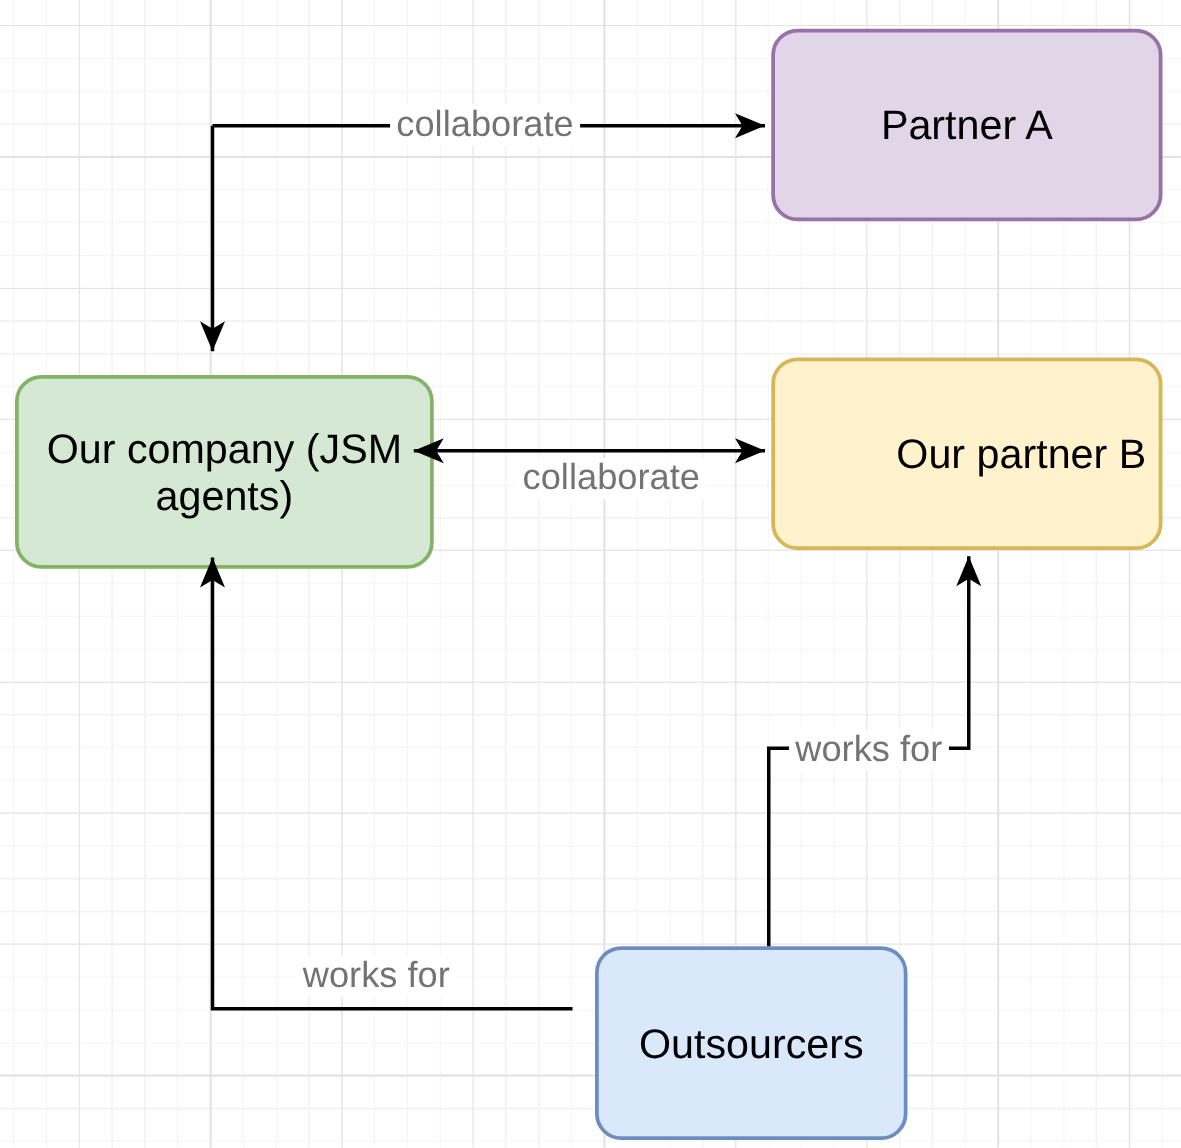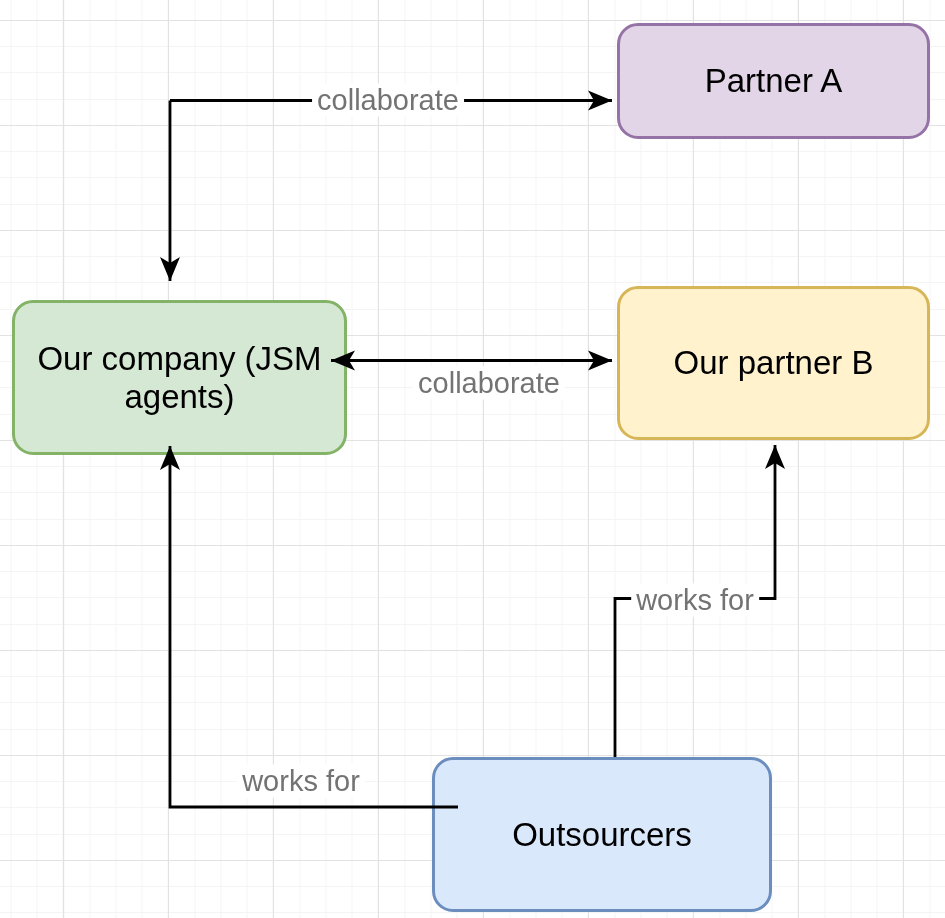--- a/index.html
+++ b/index.html
@@ -19,24 +19,24 @@
   .node{
     position:absolute;
     box-sizing:border-box;
     border-radius:21px;
     border:3px solid #000;
     display:flex;align-items:center;justify-content:center;
     text-align:center;
     font-size:33px;line-height:1.15;color:#000;
     padding:0 10px;
   }
-  .node-partner-a   {left:617px;top:23px; width:313px;height:116px;background:#e1d5e7;border-color:#9673a6;}
+  .node-partner-a   {left:617px;top:23px; width:313px;height:154px;background:#e1d5e7;border-color:#9673a6;}
   .node-our-company {left:12px; top:300px;width:335px;height:155px;background:#d5e8d4;border-color:#82b366;}
-  .node-our-partner-b{left:617px;top:286px;width:313px;height:154px;background:#fff2cc;border-color:#d6b656;}
-  .node-outsourcers {left:432px;top:757px;width:340px;height:155px;background:#dae8fc;border-color:#6c8ebf;}
+  .node-our-partner-b{left:617px;top:286px;width:313px;height:154px;background:#fff2cc;border-color:#d6b656;justify-content:flex-end;}
+  .node-outsourcers {left:476px;top:757px;width:250px;height:155px;background:#dae8fc;border-color:#6c8ebf;}
 
   .edges{position:absolute;left:0;top:0;width:945px;height:918px;pointer-events:none;}
   .edges path{pointer-events:stroke;}
 
   .edge-label{
     position:absolute;
     transform:translate(-50%,-50%);
     background:#ffffff;
     padding:0 5px;
     font-size:29px;color:#737373;

